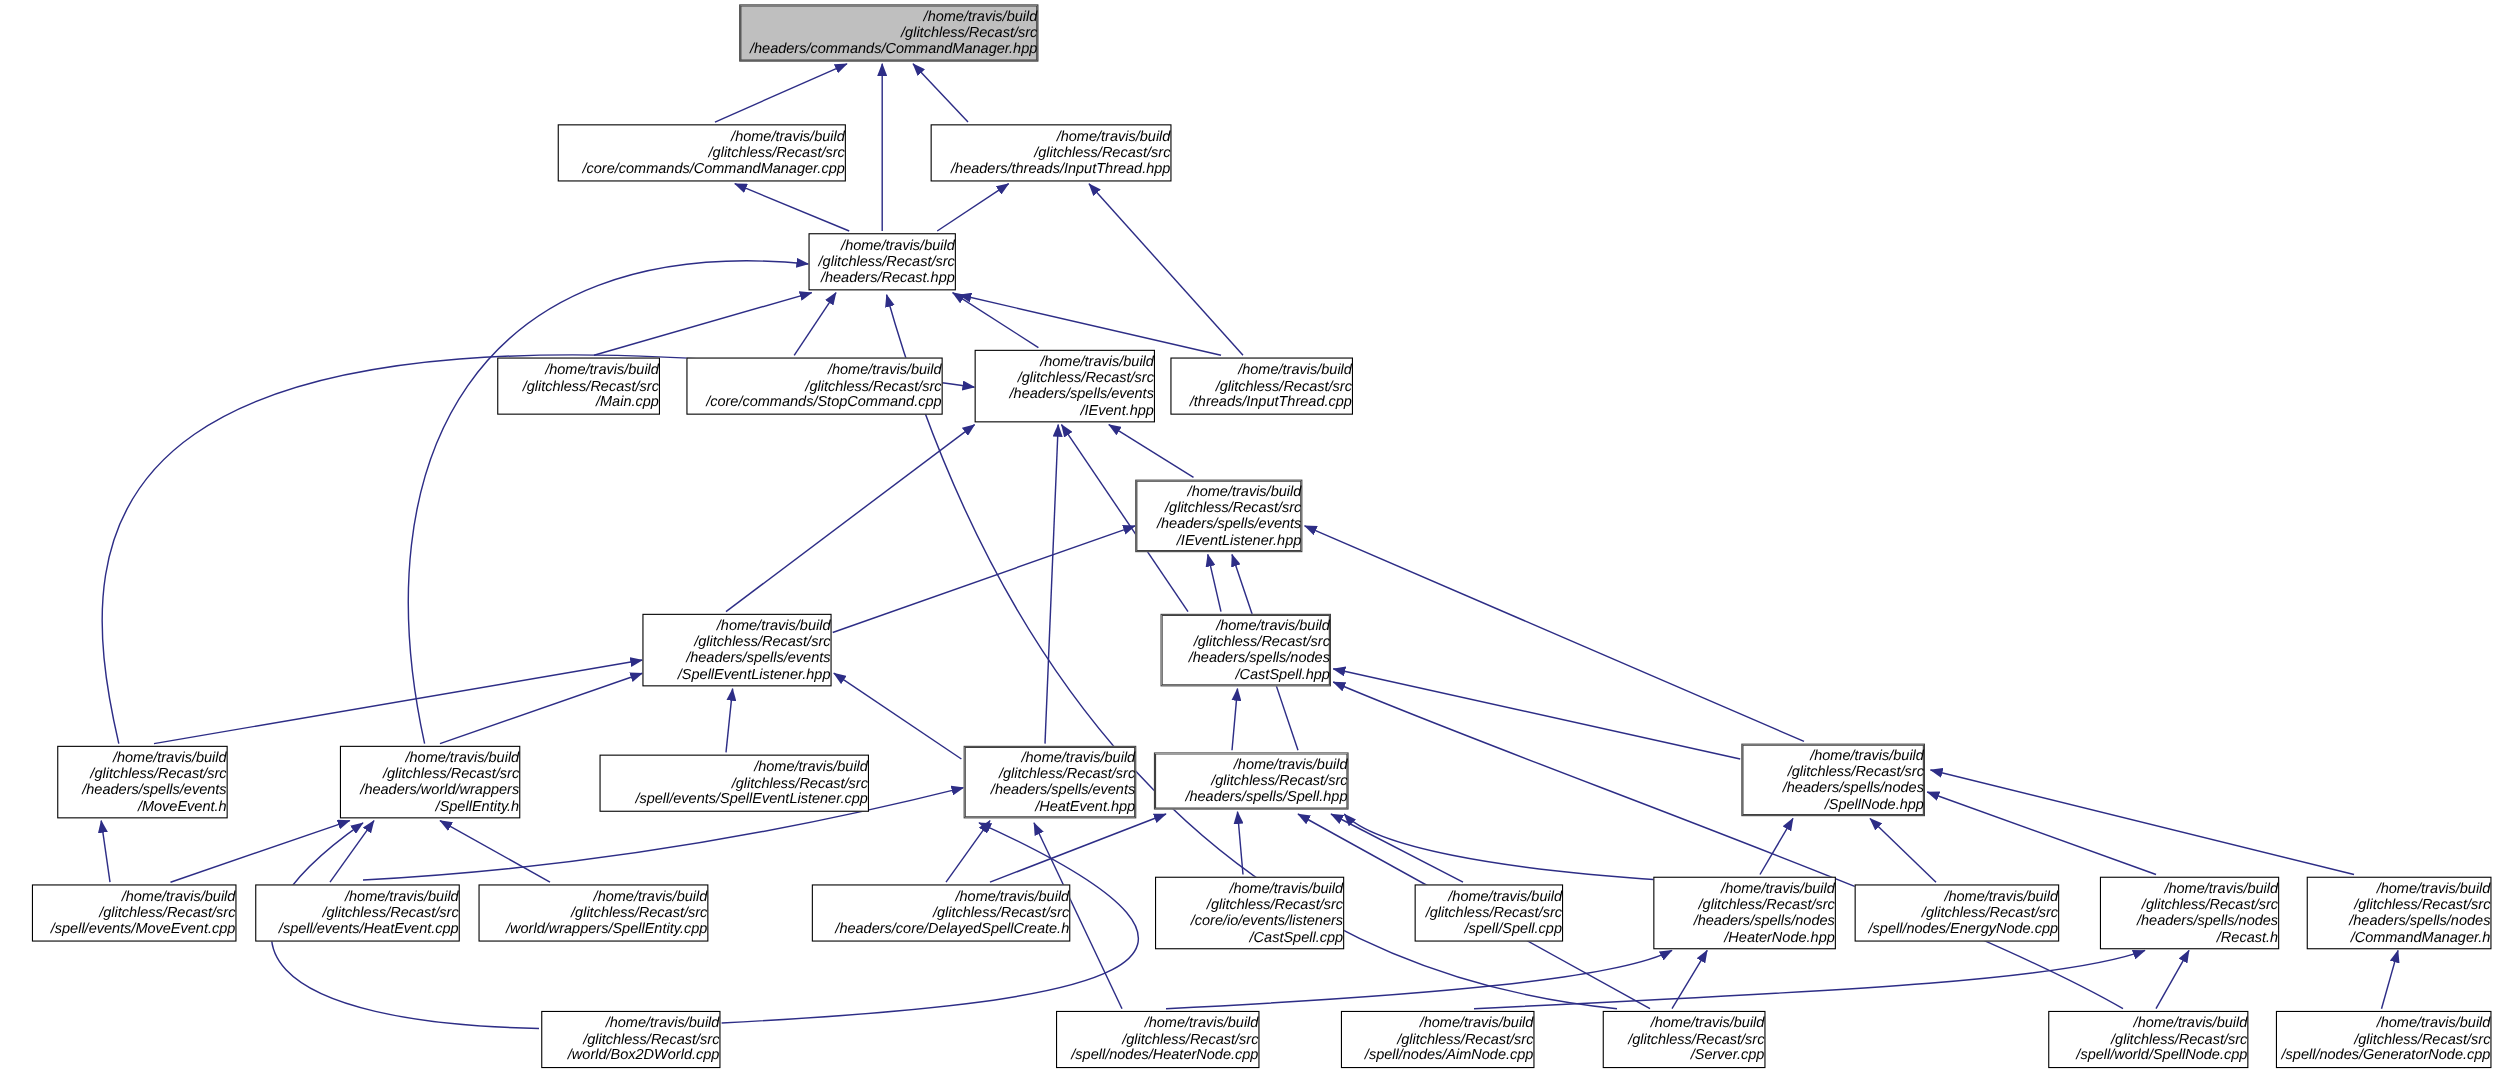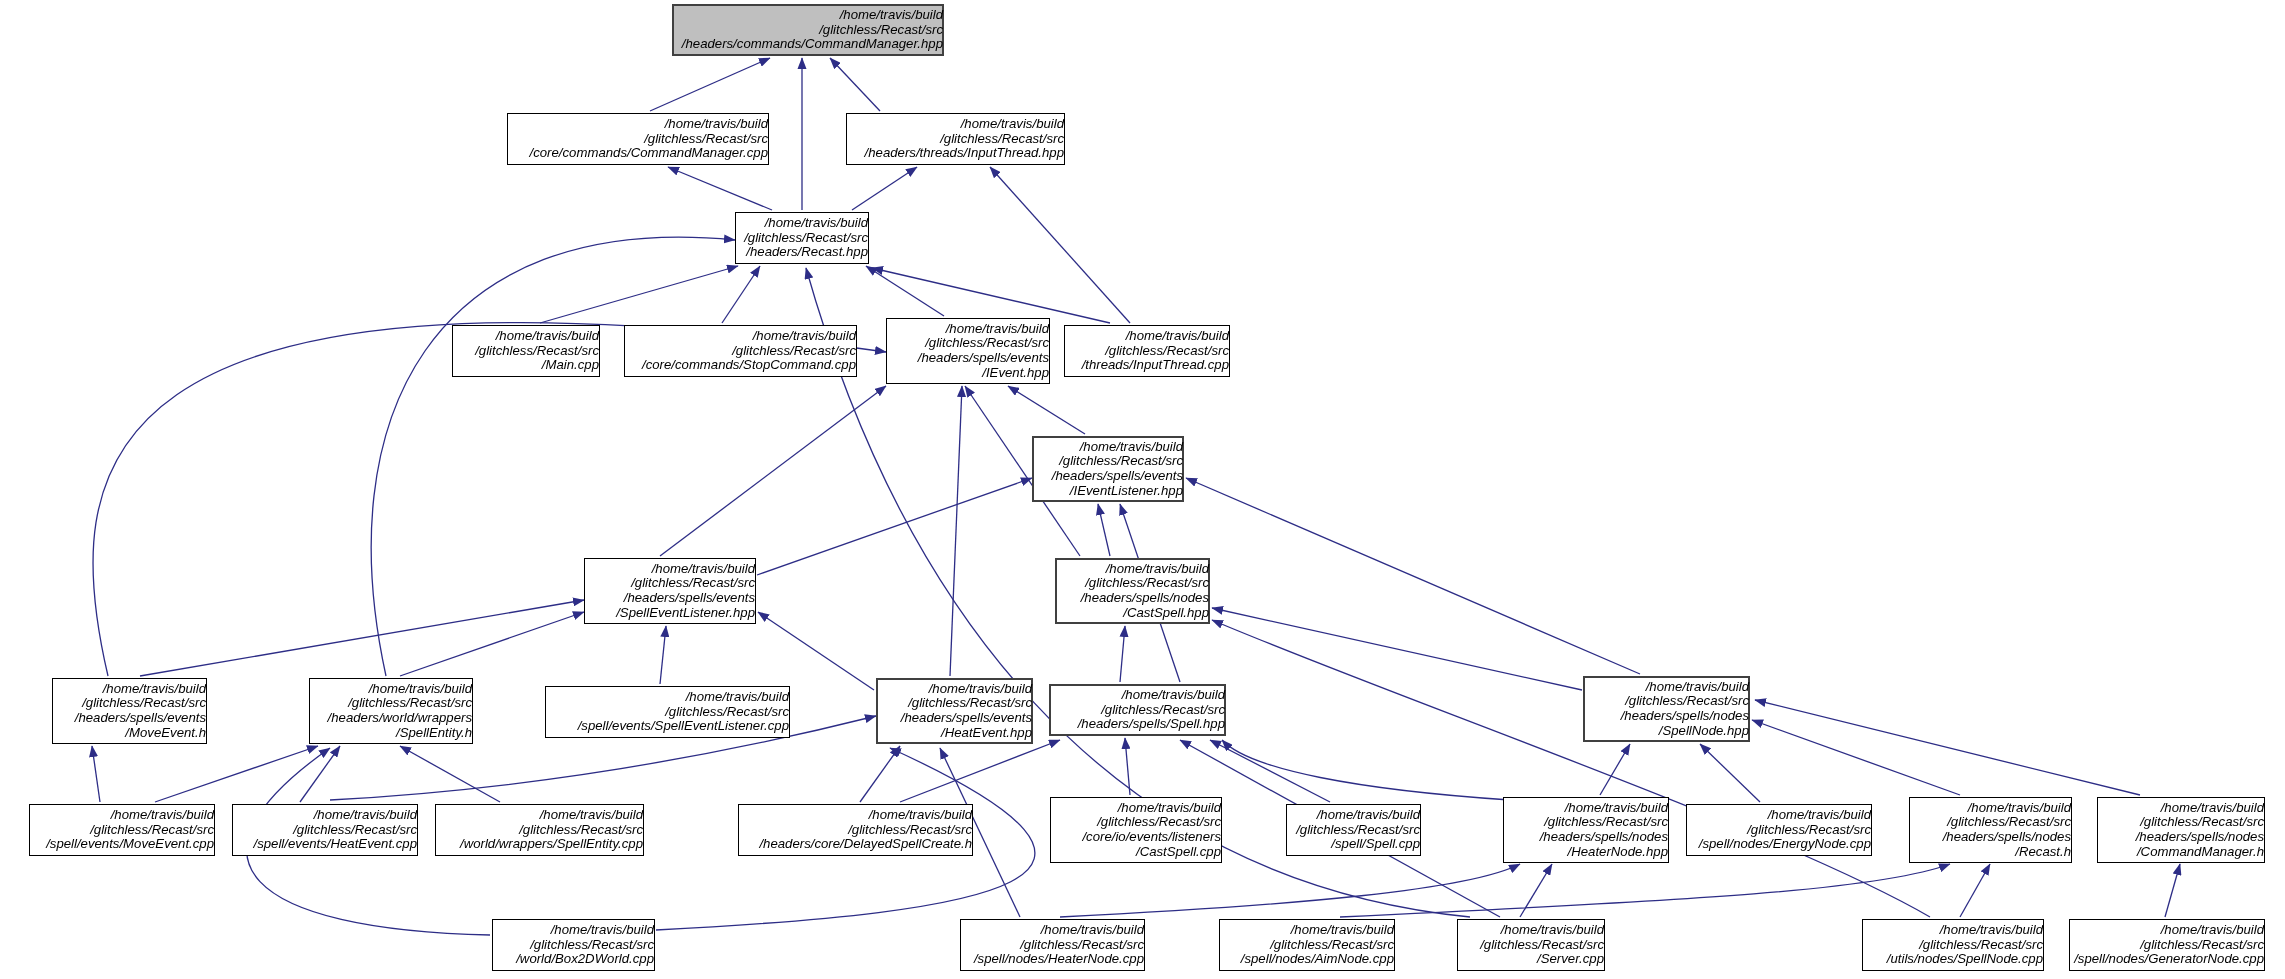--- a/index.html
+++ b/index.html
@@ -143,16 +143,16 @@
       <div class="graph-node" style="left: 1050px; top: 797px; width: 172px; height: 66px;"><span class="node-line">/home/travis/build</span><span class="node-line">/glitchless/Recast/src</span><span class="node-line">/core/io/events/listeners</span><span class="node-line">/CastSpell.cpp</span></div>
       <div class="graph-node" style="left: 1286px; top: 804px; width: 135px; height: 52px;"><span class="node-line">/home/travis/build</span><span class="node-line">/glitchless/Recast/src</span><span class="node-line">/spell/Spell.cpp</span></div>
       <div class="graph-node" style="left: 1503px; top: 797px; width: 166px; height: 66px;"><span class="node-line">/home/travis/build</span><span class="node-line">/glitchless/Recast/src</span><span class="node-line">/headers/spells/nodes</span><span class="node-line">/HeaterNode.hpp</span></div>
       <div class="graph-node" style="left: 1686px; top: 804px; width: 186px; height: 52px;"><span class="node-line">/home/travis/build</span><span class="node-line">/glitchless/Recast/src</span><span class="node-line">/spell/nodes/EnergyNode.cpp</span></div>
       <div class="graph-node" style="left: 1909px; top: 797px; width: 163px; height: 66px;"><span class="node-line">/home/travis/build</span><span class="node-line">/glitchless/Recast/src</span><span class="node-line">/headers/spells/nodes</span><span class="node-line">/Recast.h</span></div>
       <div class="graph-node" style="left: 2097px; top: 797px; width: 168px; height: 66px;"><span class="node-line">/home/travis/build</span><span class="node-line">/glitchless/Recast/src</span><span class="node-line">/headers/spells/nodes</span><span class="node-line">/CommandManager.h</span></div>
       <div class="graph-node" style="left: 492px; top: 919px; width: 163px; height: 52px;"><span class="node-line">/home/travis/build</span><span class="node-line">/glitchless/Recast/src</span><span class="node-line">/world/Box2DWorld.cpp</span></div>
       <div class="graph-node" style="left: 960px; top: 919px; width: 185px; height: 52px;"><span class="node-line">/home/travis/build</span><span class="node-line">/glitchless/Recast/src</span><span class="node-line">/spell/nodes/HeaterNode.cpp</span></div>
       <div class="graph-node" style="left: 1219px; top: 919px; width: 176px; height: 52px;"><span class="node-line">/home/travis/build</span><span class="node-line">/glitchless/Recast/src</span><span class="node-line">/spell/nodes/AimNode.cpp</span></div>
       <div class="graph-node" style="left: 1457px; top: 919px; width: 148px; height: 52px;"><span class="node-line">/home/travis/build</span><span class="node-line">/glitchless/Recast/src</span><span class="node-line">/Server.cpp</span></div>
-      <div class="graph-node" style="left: 1862px; top: 919px; width: 182px; height: 52px;"><span class="node-line">/home/travis/build</span><span class="node-line">/glitchless/Recast/src</span><span class="node-line">/utils/nodes/SpellNode.cpp</span></div>
+      <div class="graph-node" style="left: 1862px; top: 919px; width: 182px; height: 52px;"><span class="node-line">/home/travis/build</span><span class="node-line">/glitchless/Recast/src</span><span class="node-line">/spell/world/SpellNode.cpp</span></div>
       <div class="graph-node" style="left: 2069px; top: 919px; width: 196px; height: 52px;"><span class="node-line">/home/travis/build</span><span class="node-line">/glitchless/Recast/src</span><span class="node-line">/spell/nodes/GeneratorNode.cpp</span></div>
     </div>
 </div>
 
 </body></html>

